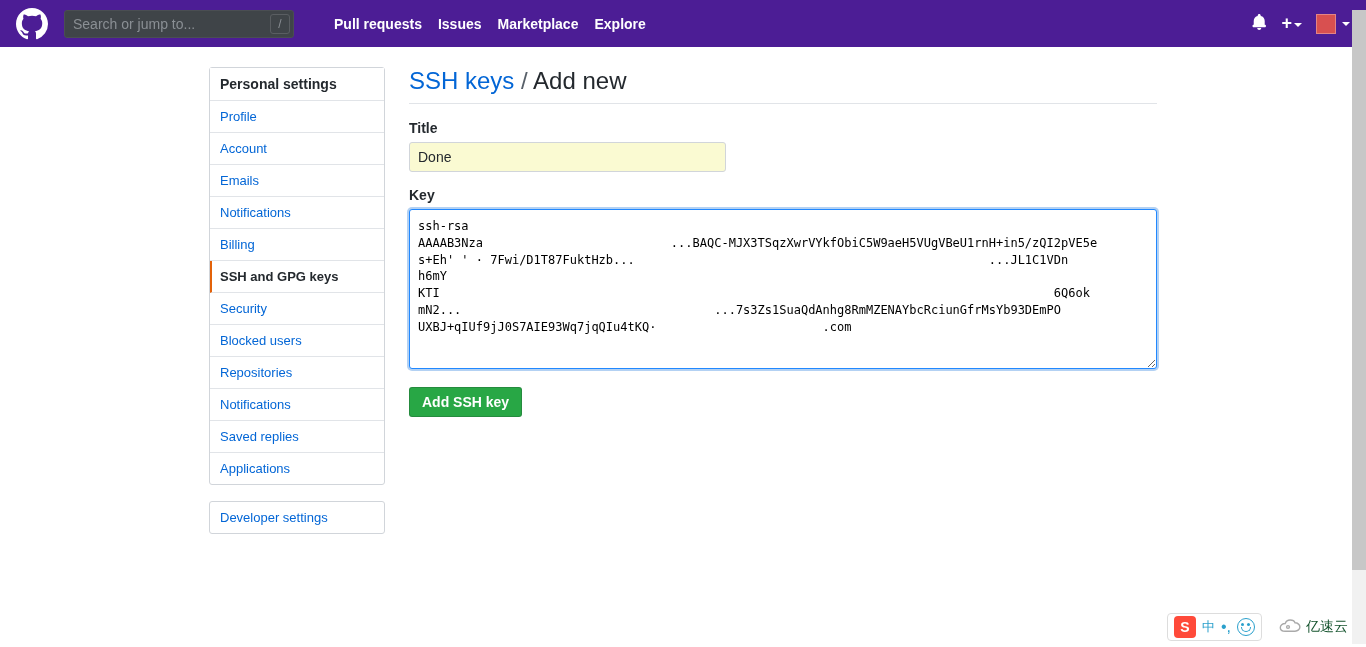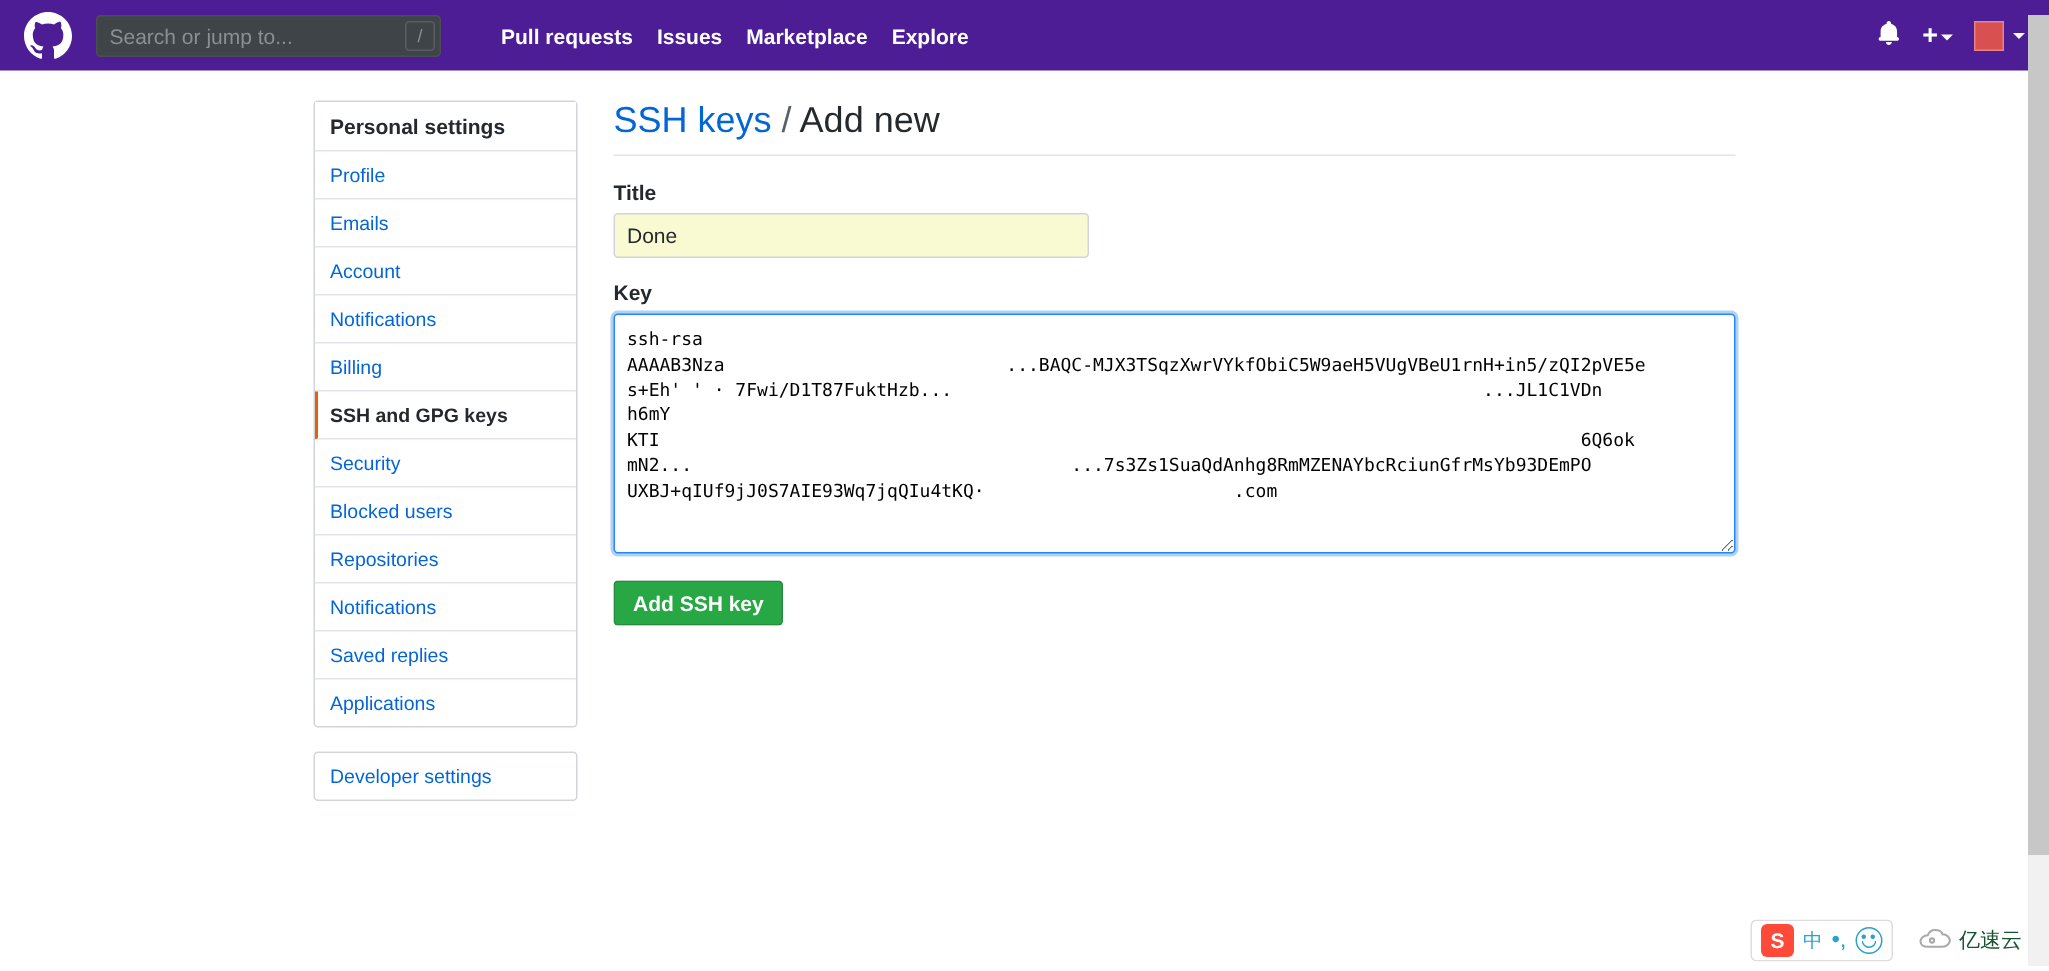--- a/index.html
+++ b/index.html
@@ -82,22 +82,22 @@
         <span class="caret"></span>
       </span>
   </div>
 </div>
 
 <div class="container">
   <aside class="sidebar">
     <div class="menu-box">
       <div class="menu-header">Personal settings</div>
       <a class="menu-item">Profile</a>
+      <a class="menu-item">Account</a>
       <a class="menu-item">Emails</a>
-      <a class="menu-item">Account</a>
       <a class="menu-item">Notifications</a>
       <a class="menu-item">Billing</a>
       <a class="menu-item active">SSH and GPG keys</a>
       <a class="menu-item">Security</a>
       <a class="menu-item">Blocked users</a>
       <a class="menu-item">Repositories</a>
       <a class="menu-item">Notifications</a>
       <a class="menu-item">Saved replies</a>
       <a class="menu-item">Applications</a>
     </div>

